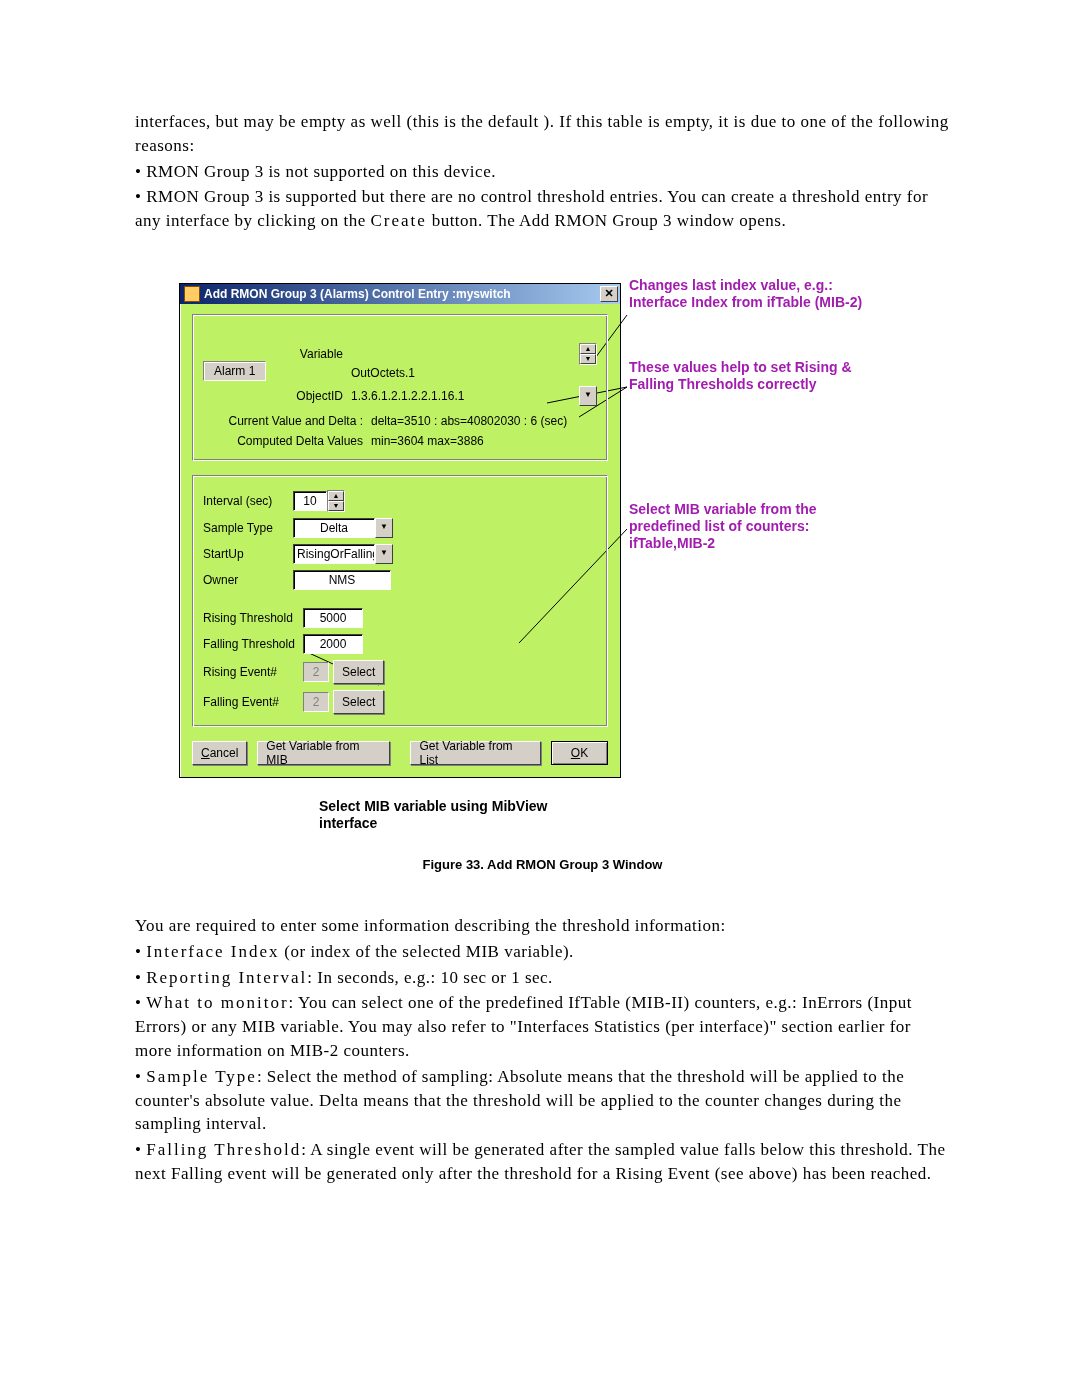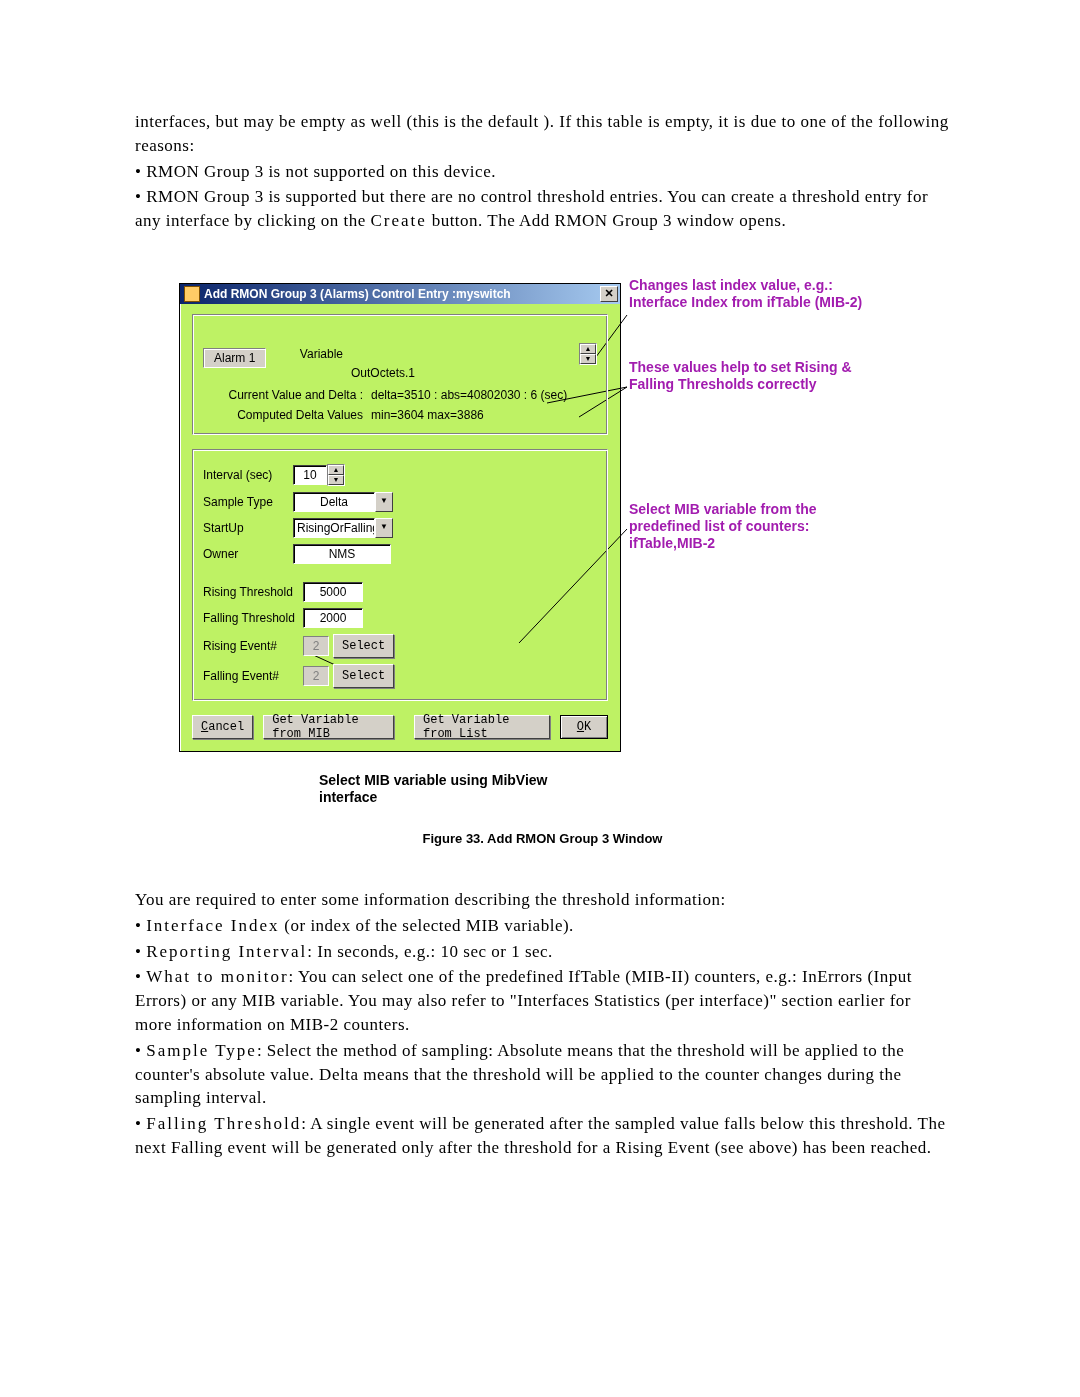--- a/index.html
+++ b/index.html
@@ -136,21 +136,21 @@
   }
   .combo-btn::before { content: "▼"; }
 
   .btn {
     background: #d4d0c8;
     border: 1px solid #fff;
     border-right-color:#404040; border-bottom-color:#404040;
     box-shadow: 1px 1px 0 #808080;
     padding: 1px 8px;
     height: 20px;
-    font-family: Liberation Mono, monospace;
+    font-family: Liberation Sans, sans-serif;
     font-size: 12px;
     display: inline-flex; align-items: center; justify-content: center;
   }
   .btn.default { border: 1px solid #000; box-shadow: inset 1px 1px 0 #fff, inset -1px -1px 0 #808080; }
 
   .alarm-legend {
     display: inline-block;
     border: 1px solid #808080;
     border-right-color:#fff; border-bottom-color:#fff;
     box-shadow: 1px 1px 0 #fff inset;
@@ -219,20 +219,26 @@
             </div>
             <div style="flex:1;">
               <div class="row">
                 <div style="width:62px;" class="lbl-r">Variable</div>
                 <div style="width:8px;"></div>
                 <div style="flex:1;margin-top:37px;">OutOctets.1</div>
                 <div class="spin">
                     <div class="up"></div>
                     <div class="dn"></div>
                   </div>
+              </div>
+              <div class="row">
+                <div style="width:62px;" class="lbl-r">ObjectID</div>
+                <div style="width:8px;"></div>
+                <div style="flex:1;">1.3.6.1.2.1.2.2.1.16.1</div>
+                <div class="combo-btn"></div>
               </div>
             </div>
           </div>
           <div class="row" style="margin-top:2px;">
             <div style="width:160px;" class="lbl-r">Current Value and Delta :</div>
             <div style="width:8px;"></div>
             <div>delta=3510 : abs=40802030 : 6 (sec)</div>
           </div>
           <div class="row" style="margin-bottom:0;">
             <div style="width:160px;" class="lbl-r">Computed Delta Values</div>

